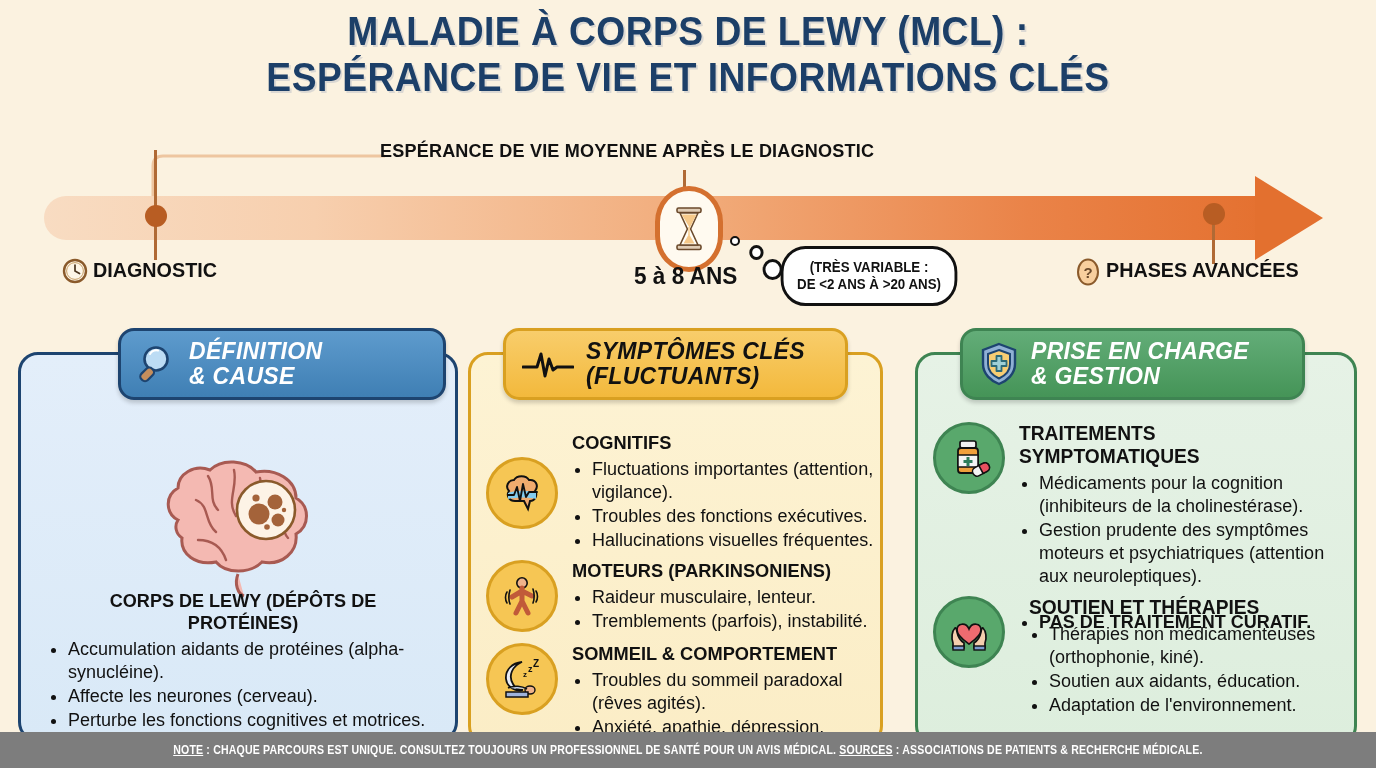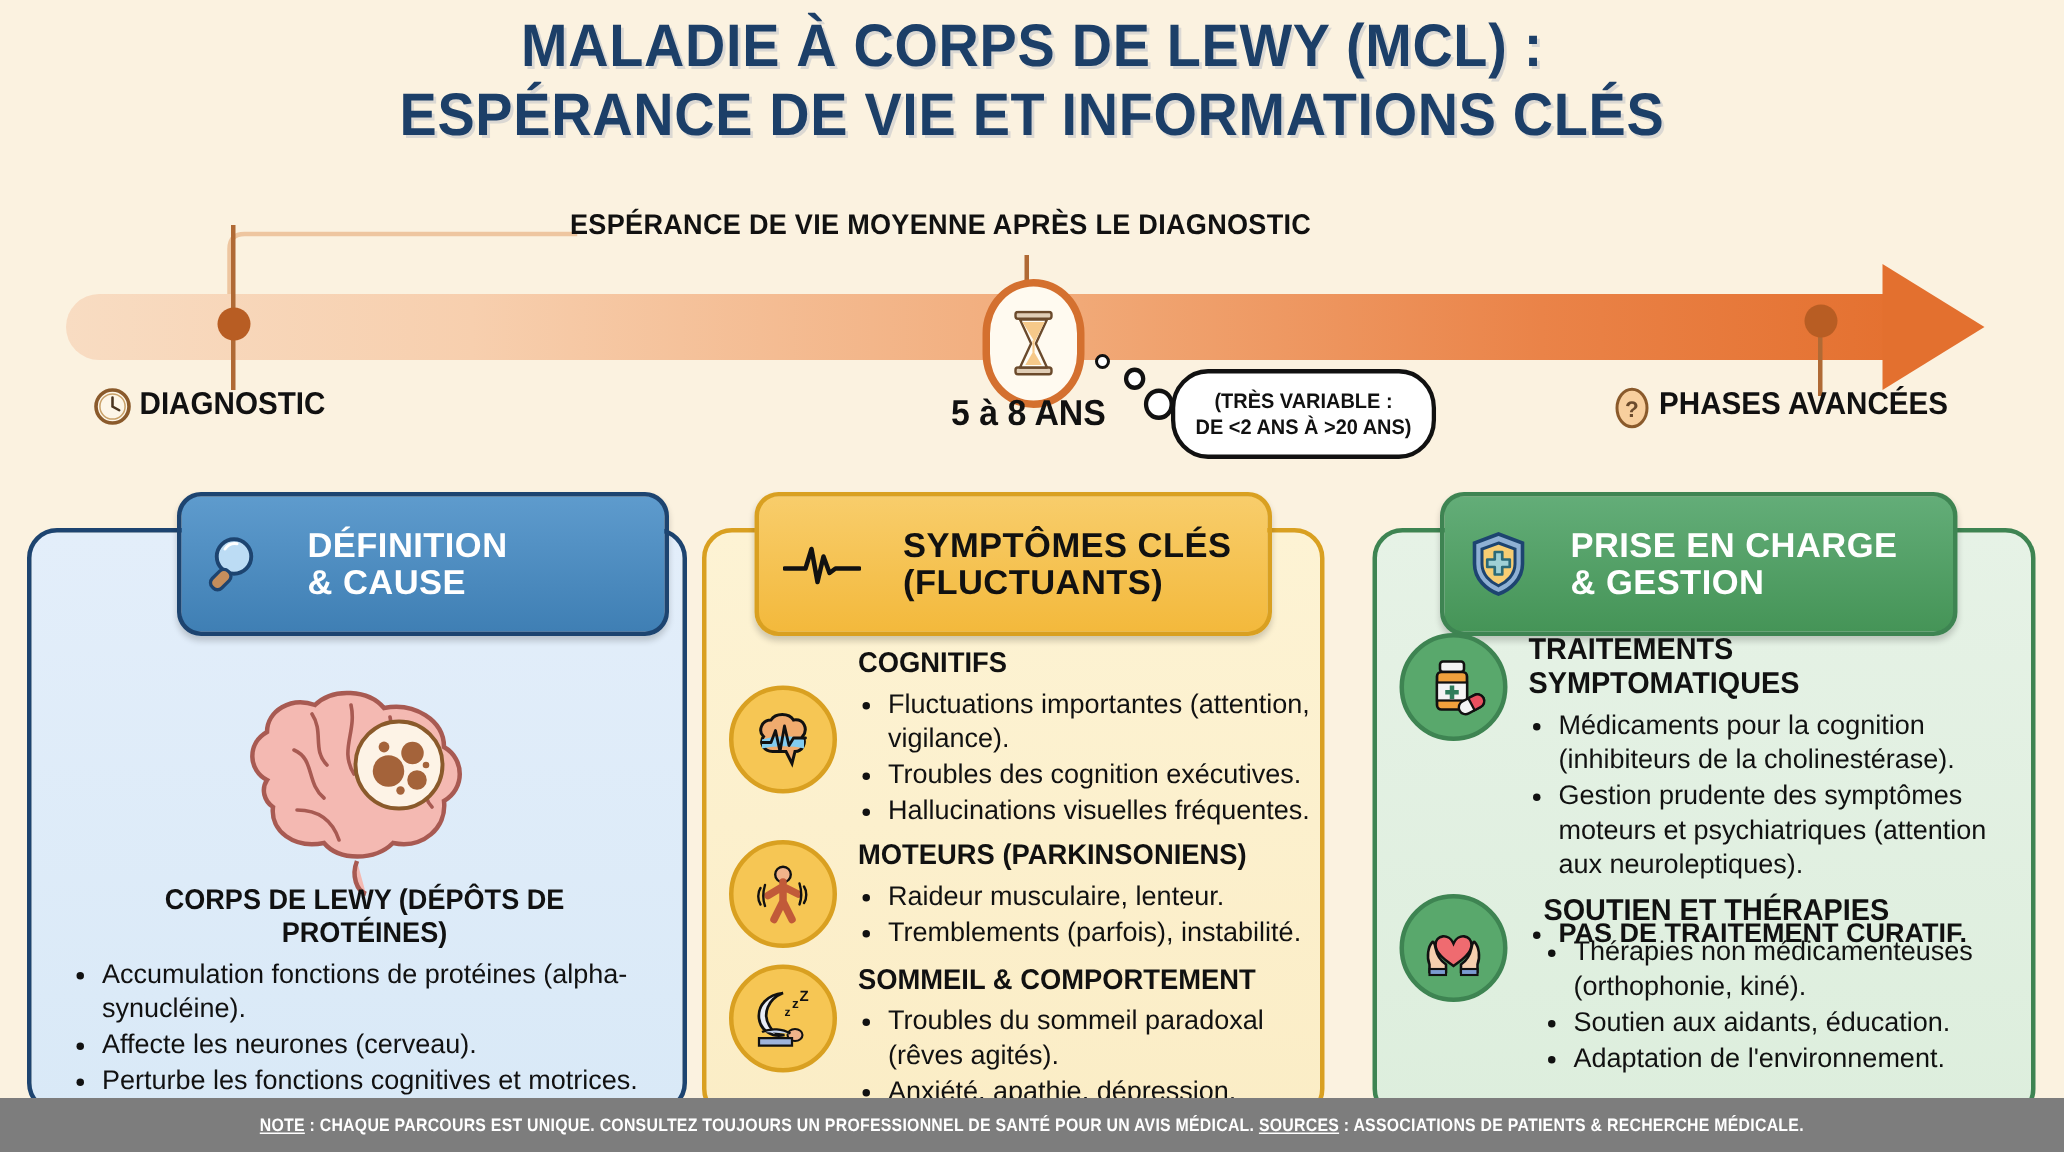--- a/index.html
+++ b/index.html
@@ -73,24 +73,25 @@
 
   
   .card{position:absolute;border-radius:20px;}
   .card-body{
     position:absolute;left:0;border-radius:20px;
     box-sizing:border-box;
   }
   .card-hd{
     position:absolute;box-sizing:border-box;
     border-radius:16px;
-    display:flex;align-items:center;gap:28px;
-    padding:20px 16px;
+    display:flex;align-items:center;gap:12px;
+    padding:8px 16px;
     font-weight:bold;
     box-shadow:0 3px 4px rgba(0,0,0,.18);
+    font-style:italic;
   }
   .hd-txt{white-space:pre-line;line-height:25px;font-size:23px;letter-spacing:.3px;}
 
   
   #card-def .card-body{top:24px;width:440px;height:390px;background:linear-gradient(180deg,#e3eefa 0%,#d9e9f7 100%);border:3px solid #1d4470;}
   #card-def .card-hd{left:100px;top:0;width:328px;background:linear-gradient(180deg,#5e9bcd 0%,#3f7fb4 100%);border:3px solid #1d4470;color:#fff;}
   .brain-wrap{position:absolute;left:120px;top:120px;}
   .def-text{position:absolute;left:30px;top:262px;width:390px;}
   .def-title{font-size:19px;font-weight:bold;color:#111;text-align:center;transform:scaleX(.95);}
   ul{margin:4px 0 0 0;padding:0 0 0 20px;}
@@ -204,21 +205,21 @@
         <circle cx="140" cy="72" r="6.5" fill="#a4633a"></circle>
         <circle cx="118" cy="50" r="3.6" fill="#a4633a"></circle>
         <circle cx="129" cy="79" r="2.8" fill="#a4633a"></circle>
         <circle cx="146" cy="62" r="2.2" fill="#a4633a"></circle>
       </svg>
     </div>
 
     <div class="def-text">
       <div class="def-title">CORPS DE LEWY (DÉPÔTS DE PROTÉINES)</div>
       <ul>
-        <li>Accumulation fonctions de protéines (alpha-synucléine).</li>
+        <li>Accumulation aidants de protéines (alpha-synucléine).</li>
         <li>Affecte les neurones (cerveau).</li>
         <li>Perturbe les fonctions cognitives et motrices.</li>
       </ul>
     </div>
   </div>
 
   <div class="card" id="card-sym" style="left:468px;top:328px;width:443px;height:418px;">
     <div class="card-body"></div>
 
     <div class="card-hd">
@@ -235,21 +236,21 @@
           <path d="M8 18 C4 14 7 7 13 7 C16 2 25 2 28 7 C35 6 38 13 34 18
                    C37 22 34 28 29 28 L27 36 L23 28 L14 28 C8 28 5 22 8 18 Z" fill="#f0ab6e" stroke="#111" stroke-width="2"></path>
           <path d="M7 20 C16 17 28 17 35 20 L35 26 C28 24 16 24 7 26 Z" fill="#82ccef"></path>
           <path d="M7 22 H13 L16 14 L19 28 L22 11 L25 24 L28 19 H36" fill="none" stroke="#111" stroke-width="1.9" stroke-linecap="round" stroke-linejoin="round"></path>
         </svg>
       </div>
       <div>
         <div class="sub-h">COGNITIFS</div>
         <ul>
           <li>Fluctuations importantes (attention, vigilance).</li>
-          <li>Troubles des cognition exécutives.</li>
+          <li>Troubles des fonctions exécutives.</li>
           <li>Hallucinations visuelles fréquentes.</li>
         </ul>
       </div>
     </div>
 
     <div class="sym-row" style="left:18px;top:232px;width:388px;">
       <div class="ic-circle ic-gold">
         <svg width="42" height="42" viewBox="0 0 42 42">
           <circle cx="21" cy="8" r="5.2" fill="#f0b38a" stroke="#111" stroke-width="1.6"></circle>
           <path d="M21 13 L21 26 M21 16 L11 22 M21 16 L31 21 M21 26 L15 38 M21 26 L27 38" stroke="#c15a39" stroke-width="5" stroke-linecap="round" fill="none"></path>

